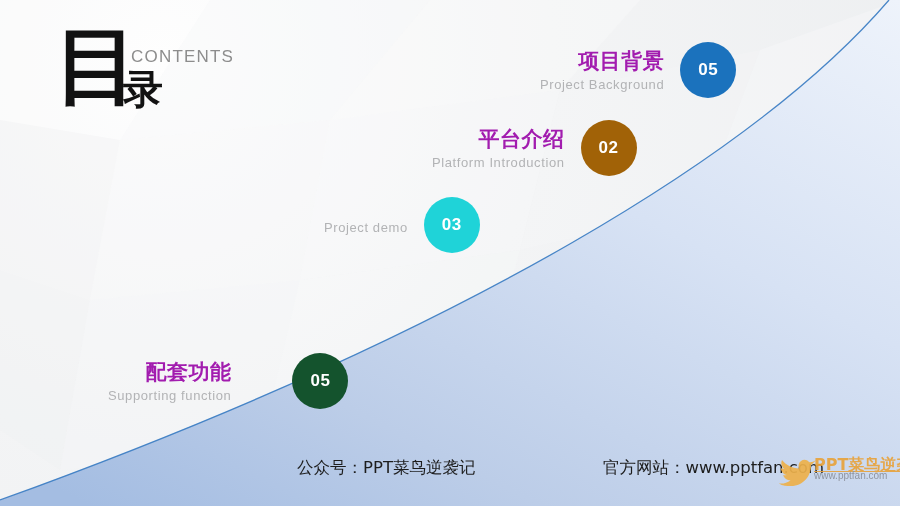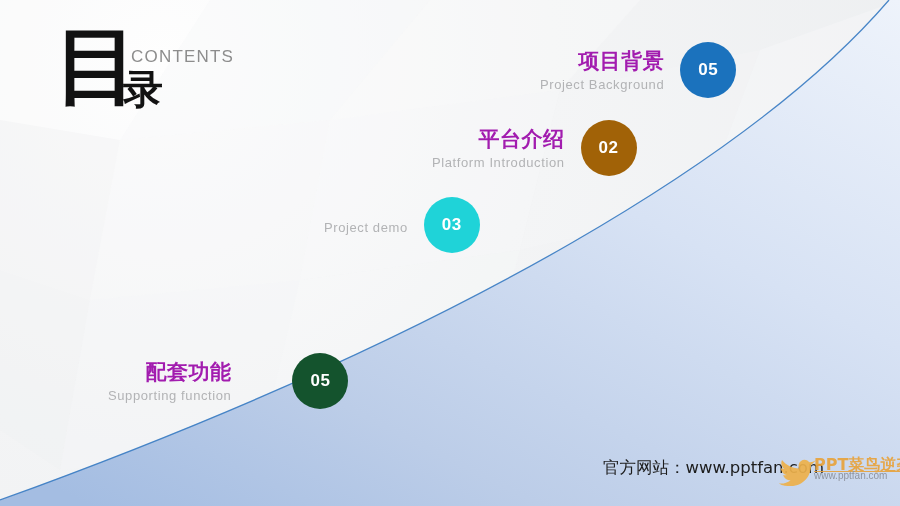--- a/index.html
+++ b/index.html
@@ -230,20 +230,21 @@
 
 
   <div class="item" id="item-4" style="left: 108px; top: 353px; gap: 45px;">
     <div class="item-text">
       <div class="item-title">配套功能</div>
       <div class="item-sub">Supporting function</div>
     </div>
     <div class="item-circle" style="background: #14532d;">05</div>
   </div>
 
+  <div class="footer-text" id="footer-wechat">公众号：PPT菜鸟逆袭记</div>
   <div class="footer-text" id="footer-site">官方网站：www.pptfan.com</div>
 
   <div class="watermark">
     <svg class="wm-bird" width="40" height="30" viewBox="0 0 40 30">
       <path d="M38 4 C35 6, 33 6.5, 31 6 C29 3.5, 25.5 3, 23 5 C20.5 6.8, 20 10, 21 12.5
                C14 12.2, 8 9, 4 4 C2.5 7, 3.5 11, 6.5 13 C5 12.9, 3.8 12.5, 2.8 11.9
                C3 15.4, 5.5 18.3, 8.9 19 C7.6 19.4, 6.2 19.5, 5 19.2
                C6.2 22.3, 9.1 24.4, 12.5 24.5 C9 27.1, 4.6 28, 0.8 27.4
                C4.6 29.8, 9 30, 13 30 C26 30, 33 19.3, 33 10 L33 9
                C34.4 8, 35.8 6.5, 38 4 Z" fill="#edb14b"></path>

